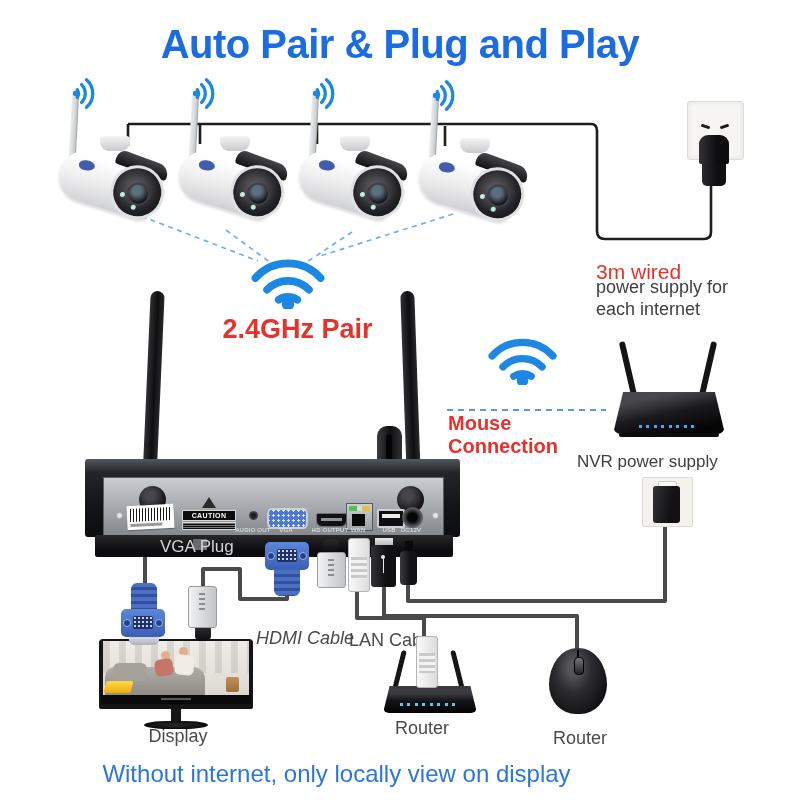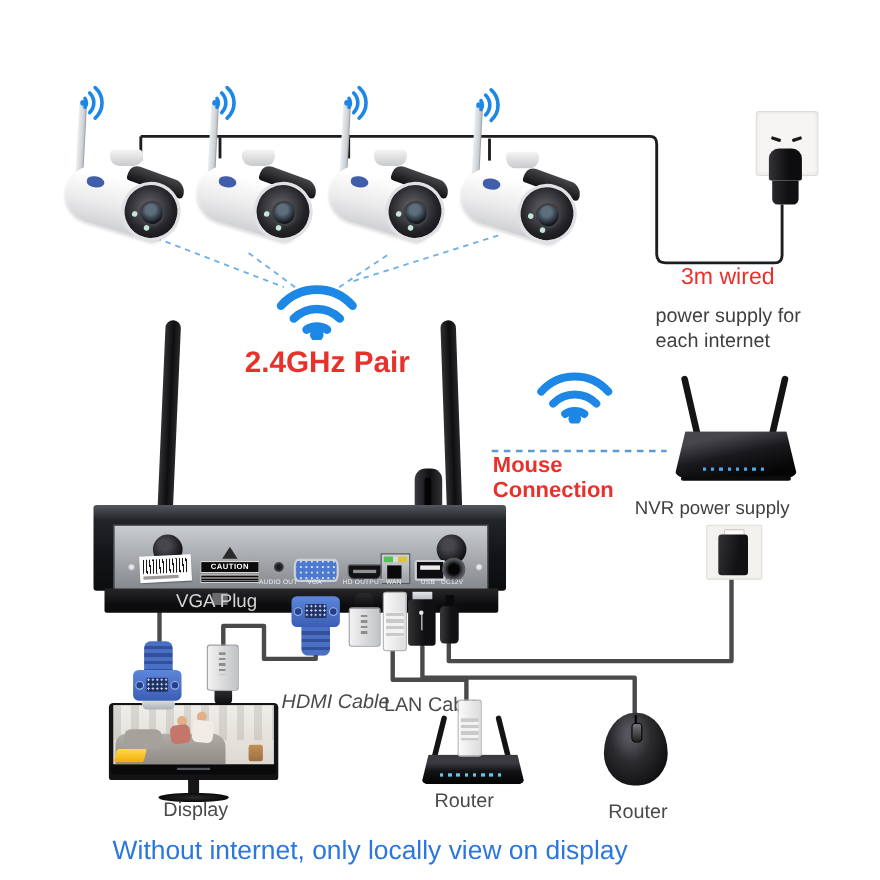--- a/index.html
+++ b/index.html
@@ -8,21 +8,21 @@
   .abs{position:absolute;}
 
   
   .title{left:0;top:22px;width:800px;text-align:center;font-size:40px;font-weight:bold;
          color:#1b6ce4;letter-spacing:-.5px;}
   .footer{left:0;top:760px;width:673px;text-align:center;font-size:24px;color:#2b77dd;}
 
   
   .freq{left:210px;top:314px;width:175px;text-align:center;font-size:27px;font-weight:bold;color:#e8312a;}
   .wificonn{left:448px;top:412px;width:150px;font-size:20px;font-weight:bold;color:#e8312a;}
-  .wired{left:596px;top:240px;font-size:21px;color:#e8312a;margin-left:23px;}
+  .wired{left:596px;top:260px;font-size:21px;color:#e8312a;}
   .wiredsub{left:596px;top:276px;width:140px;font-size:18px;line-height:22px;color:#3f3f3f;}
   .nvrpow{left:577px;top:452px;font-size:17px;color:#3f3f3f;}
   .lbl{font-size:18px;color:#4a4a4a;}
   .lbl-hdmi{left:256px;top:628px;font-style:italic;}
   .lbl-lan{left:349px;top:630px;}
   .lbl-display{left:136px;top:726px;width:84px;text-align:center;}
   .lbl-router{left:395px;top:718px;width:74px;}
   .lbl-mouse{left:545px;top:728px;width:70px;text-align:center;}
   .lbl-vgacable{left:160px;top:537px;font-size:17px;color:#d4d4d4;z-index:6;}
 
@@ -254,20 +254,21 @@
 
     <g fill="none" stroke="#4a4a4a" stroke-width="4" stroke-linejoin="round" stroke-linecap="round">
       <path d="M145,554 V585"></path>
       <path d="M203,588 V569 H240 V599 H287 V589"></path>
       <path d="M357,590 V618 H424 V641"></path>
       <path d="M384,588 V616 H577 V651"></path>
       <path d="M408,583 V601 H665 V526"></path>
     </g>
   </svg>
 
+  <div class="abs title">Auto Pair &amp; Plug and Play</div>
   <div class="abs footer">Without internet, only locally view on display</div>
 
   <div class="abs dev camera cam1">
     <div class="cam-antenna"></div>
     <div class="cam-mount"></div>
     <div class="cam-body">
       <div class="cam-logo"></div>
       <div class="cam-hood"></div>
       <div class="cam-face">
         <div class="cam-lens"></div>

